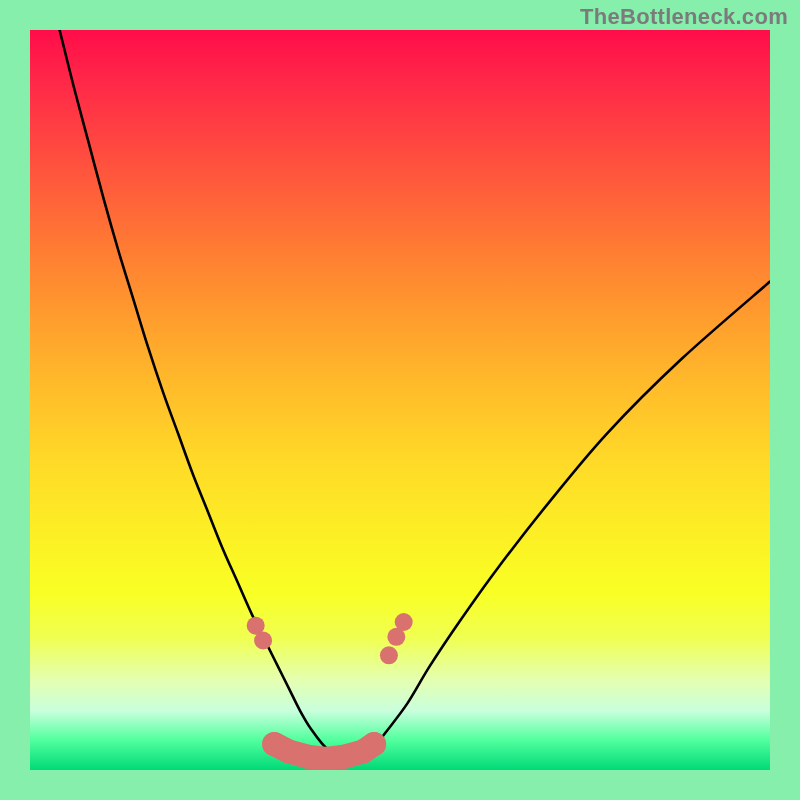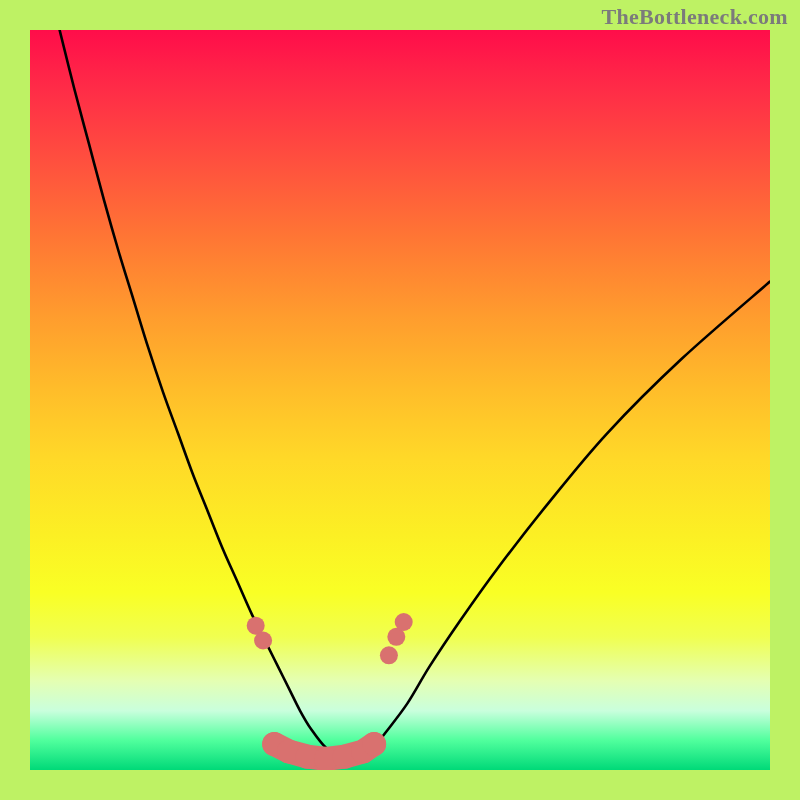--- a/index.html
+++ b/index.html
@@ -1,18 +1,18 @@
 <!DOCTYPE html>
 <html><head>
 <meta charset="utf-8">
 <style>
   * { margin: 0; padding: 0; box-sizing: border-box; }
   html, body { width: 800px; height: 800px; overflow: hidden; }
   body { background: #000; font-family: Arial, Helvetica, sans-serif; }
-  .frame { position: relative; width: 800px; height: 800px; background: #bef264; font-family: Liberation Serif, serif; }
+  .frame { position: relative; width: 800px; height: 800px; background: #86efac; }
   .watermark { position: absolute; top: 4px; right: 12px; color: #7b7b7b; font-size: 22px; font-weight: 600; letter-spacing: 0.3px; z-index: 20; }
   .plot-area {
     position: absolute;
     left: 30px; top: 30px;
     width: 740px; height: 740px;
     overflow: hidden;
   }
   .gradient {
     position: absolute; inset: 0;
     background: linear-gradient(to bottom,

